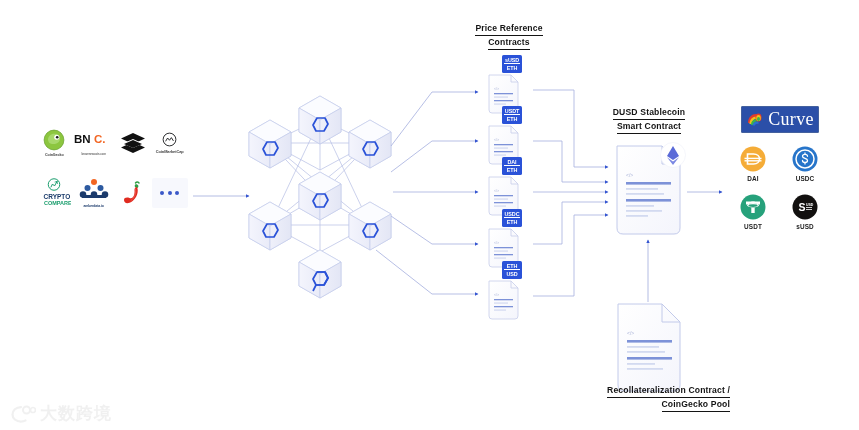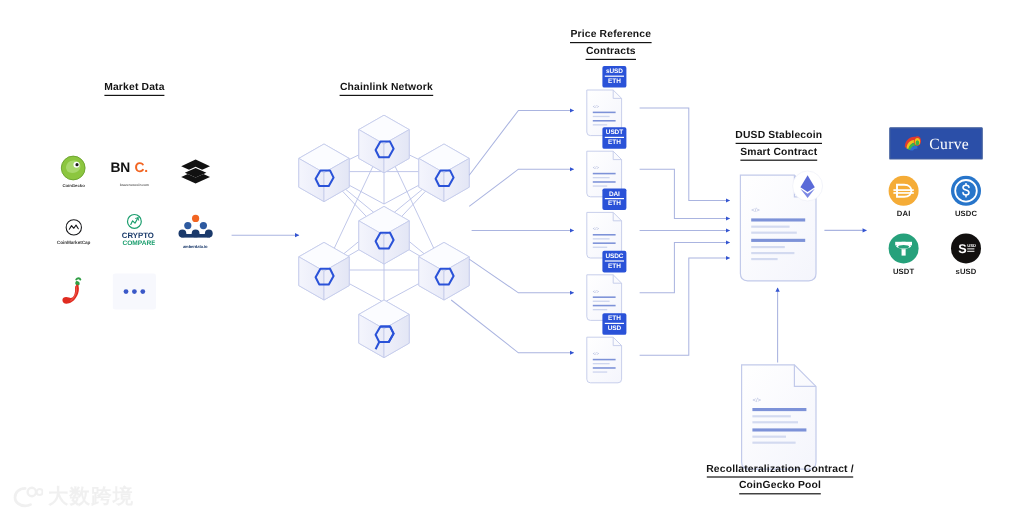--- a/index.html
+++ b/index.html
@@ -48,21 +48,21 @@
   }
 
   
   #market-grid {
     position: absolute;
     left: 36px;
     top: 118px;
     width: 152px;
     height: 150px;
     display: grid;
-    grid-template-columns: repeat(3, 1fr);
+    grid-template-columns: repeat(4, 1fr);
     grid-template-rows: repeat(3, 1fr);
   }
   .logo-cell {
     position: relative;
     display: flex;
     flex-direction: column;
     align-items: center;
     justify-content: center;
   }
   .logo-caption {
@@ -118,21 +118,21 @@
     border: 1.2px solid #44619e;
     border-radius: 1px;
     display: flex;
     align-items: center;
     justify-content: center;
     gap: 5px;
   }
   #curve-logo .curve-word {
     color: #ffffff;
     font-family: "Liberation Serif", serif;
-    font-size: 13px;
+    font-size: 18px;
     letter-spacing: 0.3px;
   }
   #token-grid {
     position: absolute;
     left: 727px;
     top: 146px;
     width: 104px;
     height: 96px;
     display: grid;
     grid-template-columns: repeat(2, 1fr);
@@ -399,39 +399,33 @@
       <span class="den">ETH</span>
     </div>
   </div>
   <div class="doc" style="left:489px; top:262px;">
     <div class="badge">
       <span class="num">ETH</span>
       <span class="den">USD</span>
     </div>
   </div>
 
-  <div class="heading" style="left:52px; top:66px; width:120px;">
-    <span>Market Data</span>
-  </div>
-
-  <div class="heading" style="left:262px; top:66px; width:120px;">
-    <span>Chainlink Network</span>
-  </div>
+
 
   <div class="heading two-line" style="left:450px; top:22px; width:118px;">
     <span>Price Reference</span><br>
     <span>Contracts</span>
   </div>
 
   <div class="heading two-line" style="left:590px; top:106px; width:118px;">
     <span>DUSD Stablecoin</span><br>
     <span>Smart Contract</span>
   </div>
 
-  <div class="heading two-line" style="left:570px; top:384px; width:160px;">
+  <div class="heading two-line" style="left:570px; top:384px; width:160px;text-align:right;">
     <span>Recollateralization Contract /</span><br>
     <span>CoinGecko Pool</span>
   </div>
 
   <div id="market-grid">
 
     <div class="logo-cell">
       <svg width="22" height="22" viewBox="0 0 40 40">
         <circle cx="20" cy="20" r="18" fill="#8cc63f"></circle>
         <circle cx="20" cy="20" r="18" fill="none" stroke="#6ba32f" stroke-width="1.4"></circle>

